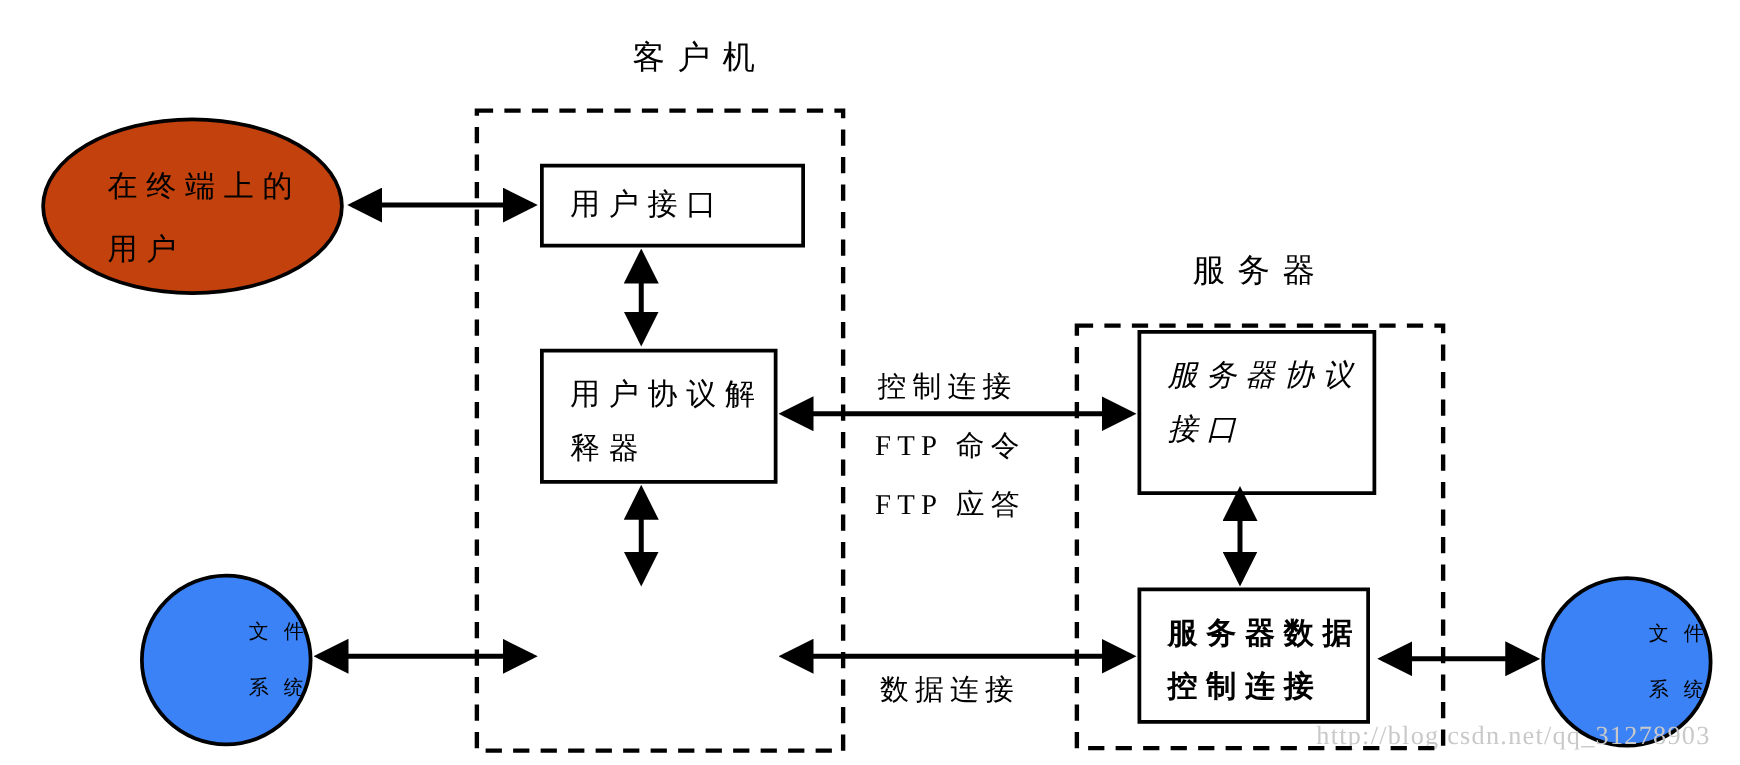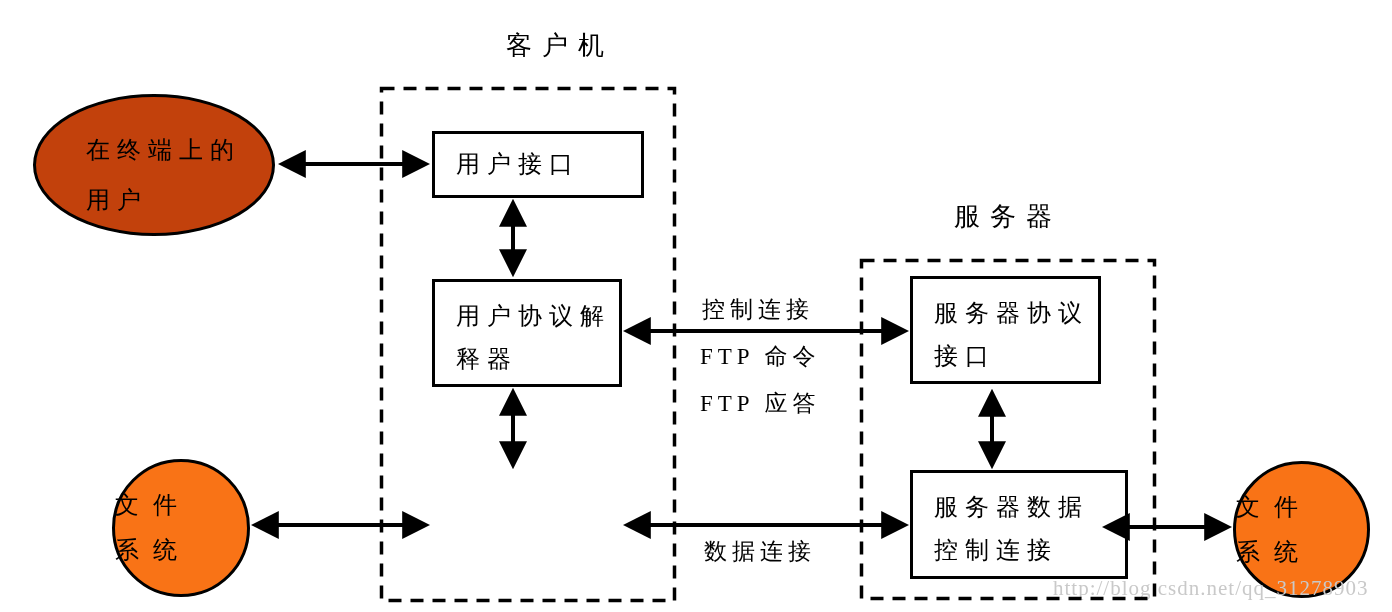--- a/index.html
+++ b/index.html
@@ -44,24 +44,24 @@
     background: #c2410c;
     font-size: 24px;
     letter-spacing: 7px;
     white-space: nowrap;
   }
   .ellipse-node .inner { position: absolute; }
   .circle-node {
     position: absolute;
     border: 3px solid #000000;
     border-radius: 50%;
-    background: #f97316;
-    font-size: 24px;
+    background: #3b82f6;
+    font-size: 16px;
     letter-spacing: 4px;
-    text-align: left;
+    text-align: right;
     line-height: 45px;
     white-space: nowrap;
   }
   .conn-label {
     position: absolute;
     font-size: 23px;
     letter-spacing: 5px;
     white-space: nowrap;
   }
   .watermark {
@@ -97,26 +97,26 @@
   <div class="node-box single-line" style="left:432px; top:131px; width:212px; height:67px;">
     <span>用户接口</span>
   </div>
 
   <div class="node-box" style="left:432px; top:279px; width:190px; height:108px;">
     <div>用户协议解</div>
     <div>释器</div>
   </div>
 
 
-  <div class="node-box" style="left:910px; top:276px; width:191px; height:108px;">
+  <div class="node-box" style="left:910px; top:264px; width:191px; height:132px;font-style:italic;">
     <div>服务器协议</div>
     <div>接口</div>
   </div>
 
-  <div class="node-box" style="left:910px; top:470px; width:218px; height:109px;">
+  <div class="node-box" style="left:910px; top:470px; width:186px; height:109px;font-weight:bold;">
     <div>服务器数据</div>
     <div>控制连接</div>
   </div>
 
   <div class="circle-node" style="left:112px; top:459px; width:138px; height:138px; padding-top:21px;">
     <div>文 件</div>
     <div>系 统</div>
   </div>
 
   <div class="circle-node" style="left:1233px; top:461px; width:137px; height:137px; padding-top:21px;">

